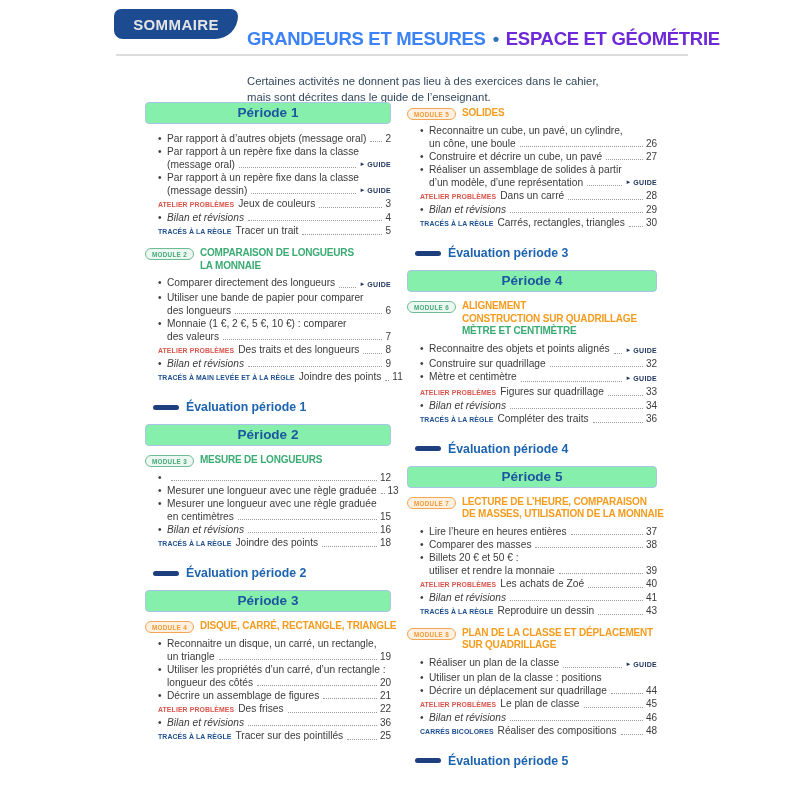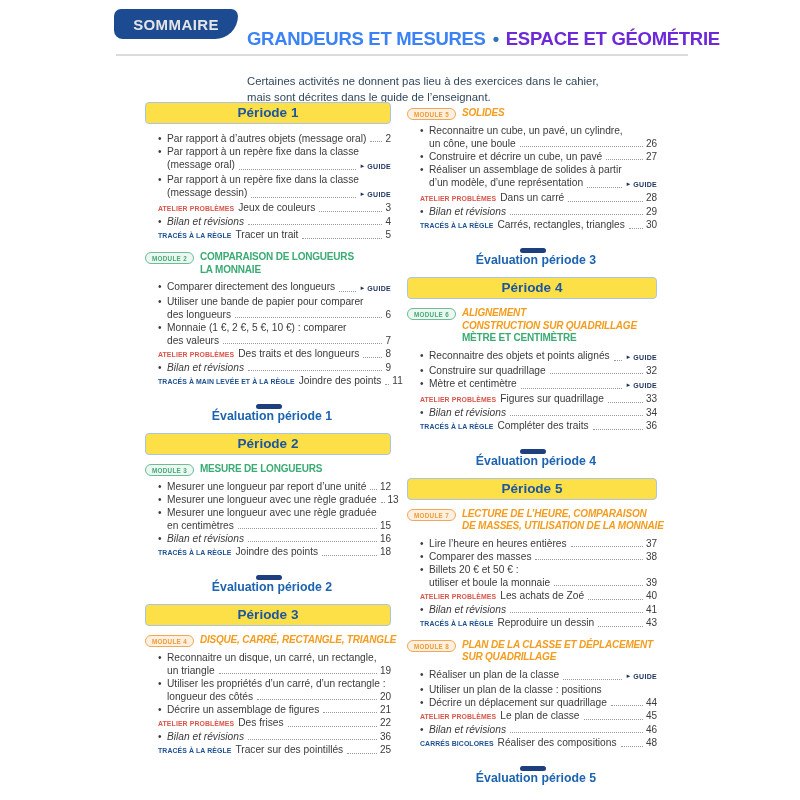--- a/index.html
+++ b/index.html
@@ -26,55 +26,55 @@
   .t-dot{color:#2e72b8;margin:0 7px;}
   .t-orange{color:#6d28d9;}
   .intro{position:absolute;left:247px;top:61px;font-size:11.3px;color:#32475c;line-height:15.5px;margin-top:13px;}
 
   
   .col{position:absolute;width:246px;}
   .col-left{left:145px;top:100px;}
   .col-right{left:407px;top:107px;width:250px;}
 
   .periode-box{
-    border:1.5px solid #aac5e3;background:#fde047;border-radius:4px;
+    border:1.5px solid #aac5e3;background:#86efac;border-radius:4px;
     color:#1d56a0;font-weight:bold;font-size:13.5px;text-align:center;
     padding:2px 0 3px;margin:2px 0 8px;
   }
 
   .module{margin-bottom:9px;}
   .module-head{display:flex;align-items:flex-start;margin-bottom:4px;}
   .badge{
     flex:none;font-size:6.3px;font-weight:bold;letter-spacing:.3px;
     padding:2px 6px 1px;border-radius:8px;margin-right:6px;margin-top:1px;
     border:1.2px solid;white-space:nowrap;
   }
   .badge.orange{color:#f09a33;border-color:#f0a756;background:#fdf0e0;}
   .badge.green{color:#44a877;border-color:#6cbd96;background:#ecf7f1;}
   .module-titles{display:flex;flex-direction:column;}
   .mt-line{font-size:10px;font-weight:bold;letter-spacing:-.2px;line-height:12.5px;white-space:nowrap;}
-  .mt-line.orange{color:#f49c1e;font-style:italic;}
+  .mt-line.orange{color:#f49c1e;}
   .mt-line.green{color:#3aab73;}
 
   .entries{padding-left:13px;}
   .entry-line{display:flex;align-items:baseline;line-height:13px;font-size:10.2px;color:#3b3b3b;}
   .bullet{flex:none;width:9px;color:#3b3b3b;}
-  .cont{padding-left:9px;}
+  .cont{padding-left:9px;align-items:flex-end;}
   .prefix{flex:none;font-size:6.9px;font-weight:bold;letter-spacing:.1px;margin-right:4px;}
   .prefix.red{color:#d9544a;}
   .prefix.navy{color:#1d4f91;}
   .txt{white-space:nowrap;}
   .txt.italic{font-style:italic;}
   .leader{flex:1 1 4px;min-width:4px;border-bottom:1.3px dotted #9a9a9a;margin:0 3px 3px 4px;height:1px;align-self:flex-end;}
   .page-num{flex:none;font-size:10px;color:#3b3b3b;}
   .guide{flex:none;display:flex;align-items:center;color:#21365f;}
   .guide-arrow{font-size:6px;margin-right:2px;}
   .guide-label{font-size:7px;font-weight:bold;letter-spacing:.3px;}
 
-  .eval{display:flex;align-items:center;margin:16px 0 10px 8px;flex-direction:column;}
+  .eval{display:flex;align-items:center;margin:16px 0 10px 8px;}
   .eval-bar{flex:none;width:26px;height:5px;background:#1e3f7e;border-radius:2.5px;margin-right:7px;}
   .eval-label{font-size:12.3px;font-weight:bold;color:#1c63b0;}
 </style>
 </head>
 <body>
 
 <div class="page">
 
   <div class="tab">SOMMAIRE</div>
   <div class="header-rule"></div>
@@ -231,21 +231,20 @@
         <div class="module-head">
           <span class="badge green">MODULE 3</span>
           <div class="module-titles">
             <div class="mt-line green">MESURE DE LONGUEURS</div>
           </div>
         </div>
         <div class="entries">
           <div class="entry">
             <div class="entry-line">
               <span class="bullet">•</span>
-              <span class="txt">Mesurer une longueur par report d’une unité</span>
               <span class="leader"></span>
               <span class="page-num">12</span>
             </div>
           </div>
           <div class="entry">
             <div class="entry-line">
               <span class="bullet">•</span>
               <span class="txt">Mesurer une longueur avec une règle graduée</span>
               <span class="leader"></span>
               <span class="page-num">13</span>
@@ -518,21 +517,21 @@
               <span class="leader"></span>
               <span class="page-num">38</span>
             </div>
           </div>
           <div class="entry">
             <div class="entry-line">
               <span class="bullet">•</span>
               <span class="txt">Billets 20 € et 50 € :</span>
             </div>
             <div class="entry-line cont">
-              <span class="txt">utiliser et boule la monnaie</span>
+              <span class="txt">utiliser et rendre la monnaie</span>
               <span class="leader"></span>
               <span class="page-num">39</span>
             </div>
           </div>
           <div class="entry">
             <div class="entry-line">
               <span class="prefix red">ATELIER PROBLÈMES</span>
               <span class="txt">Les achats de Zoé</span>
               <span class="leader"></span>
               <span class="page-num">40</span>

